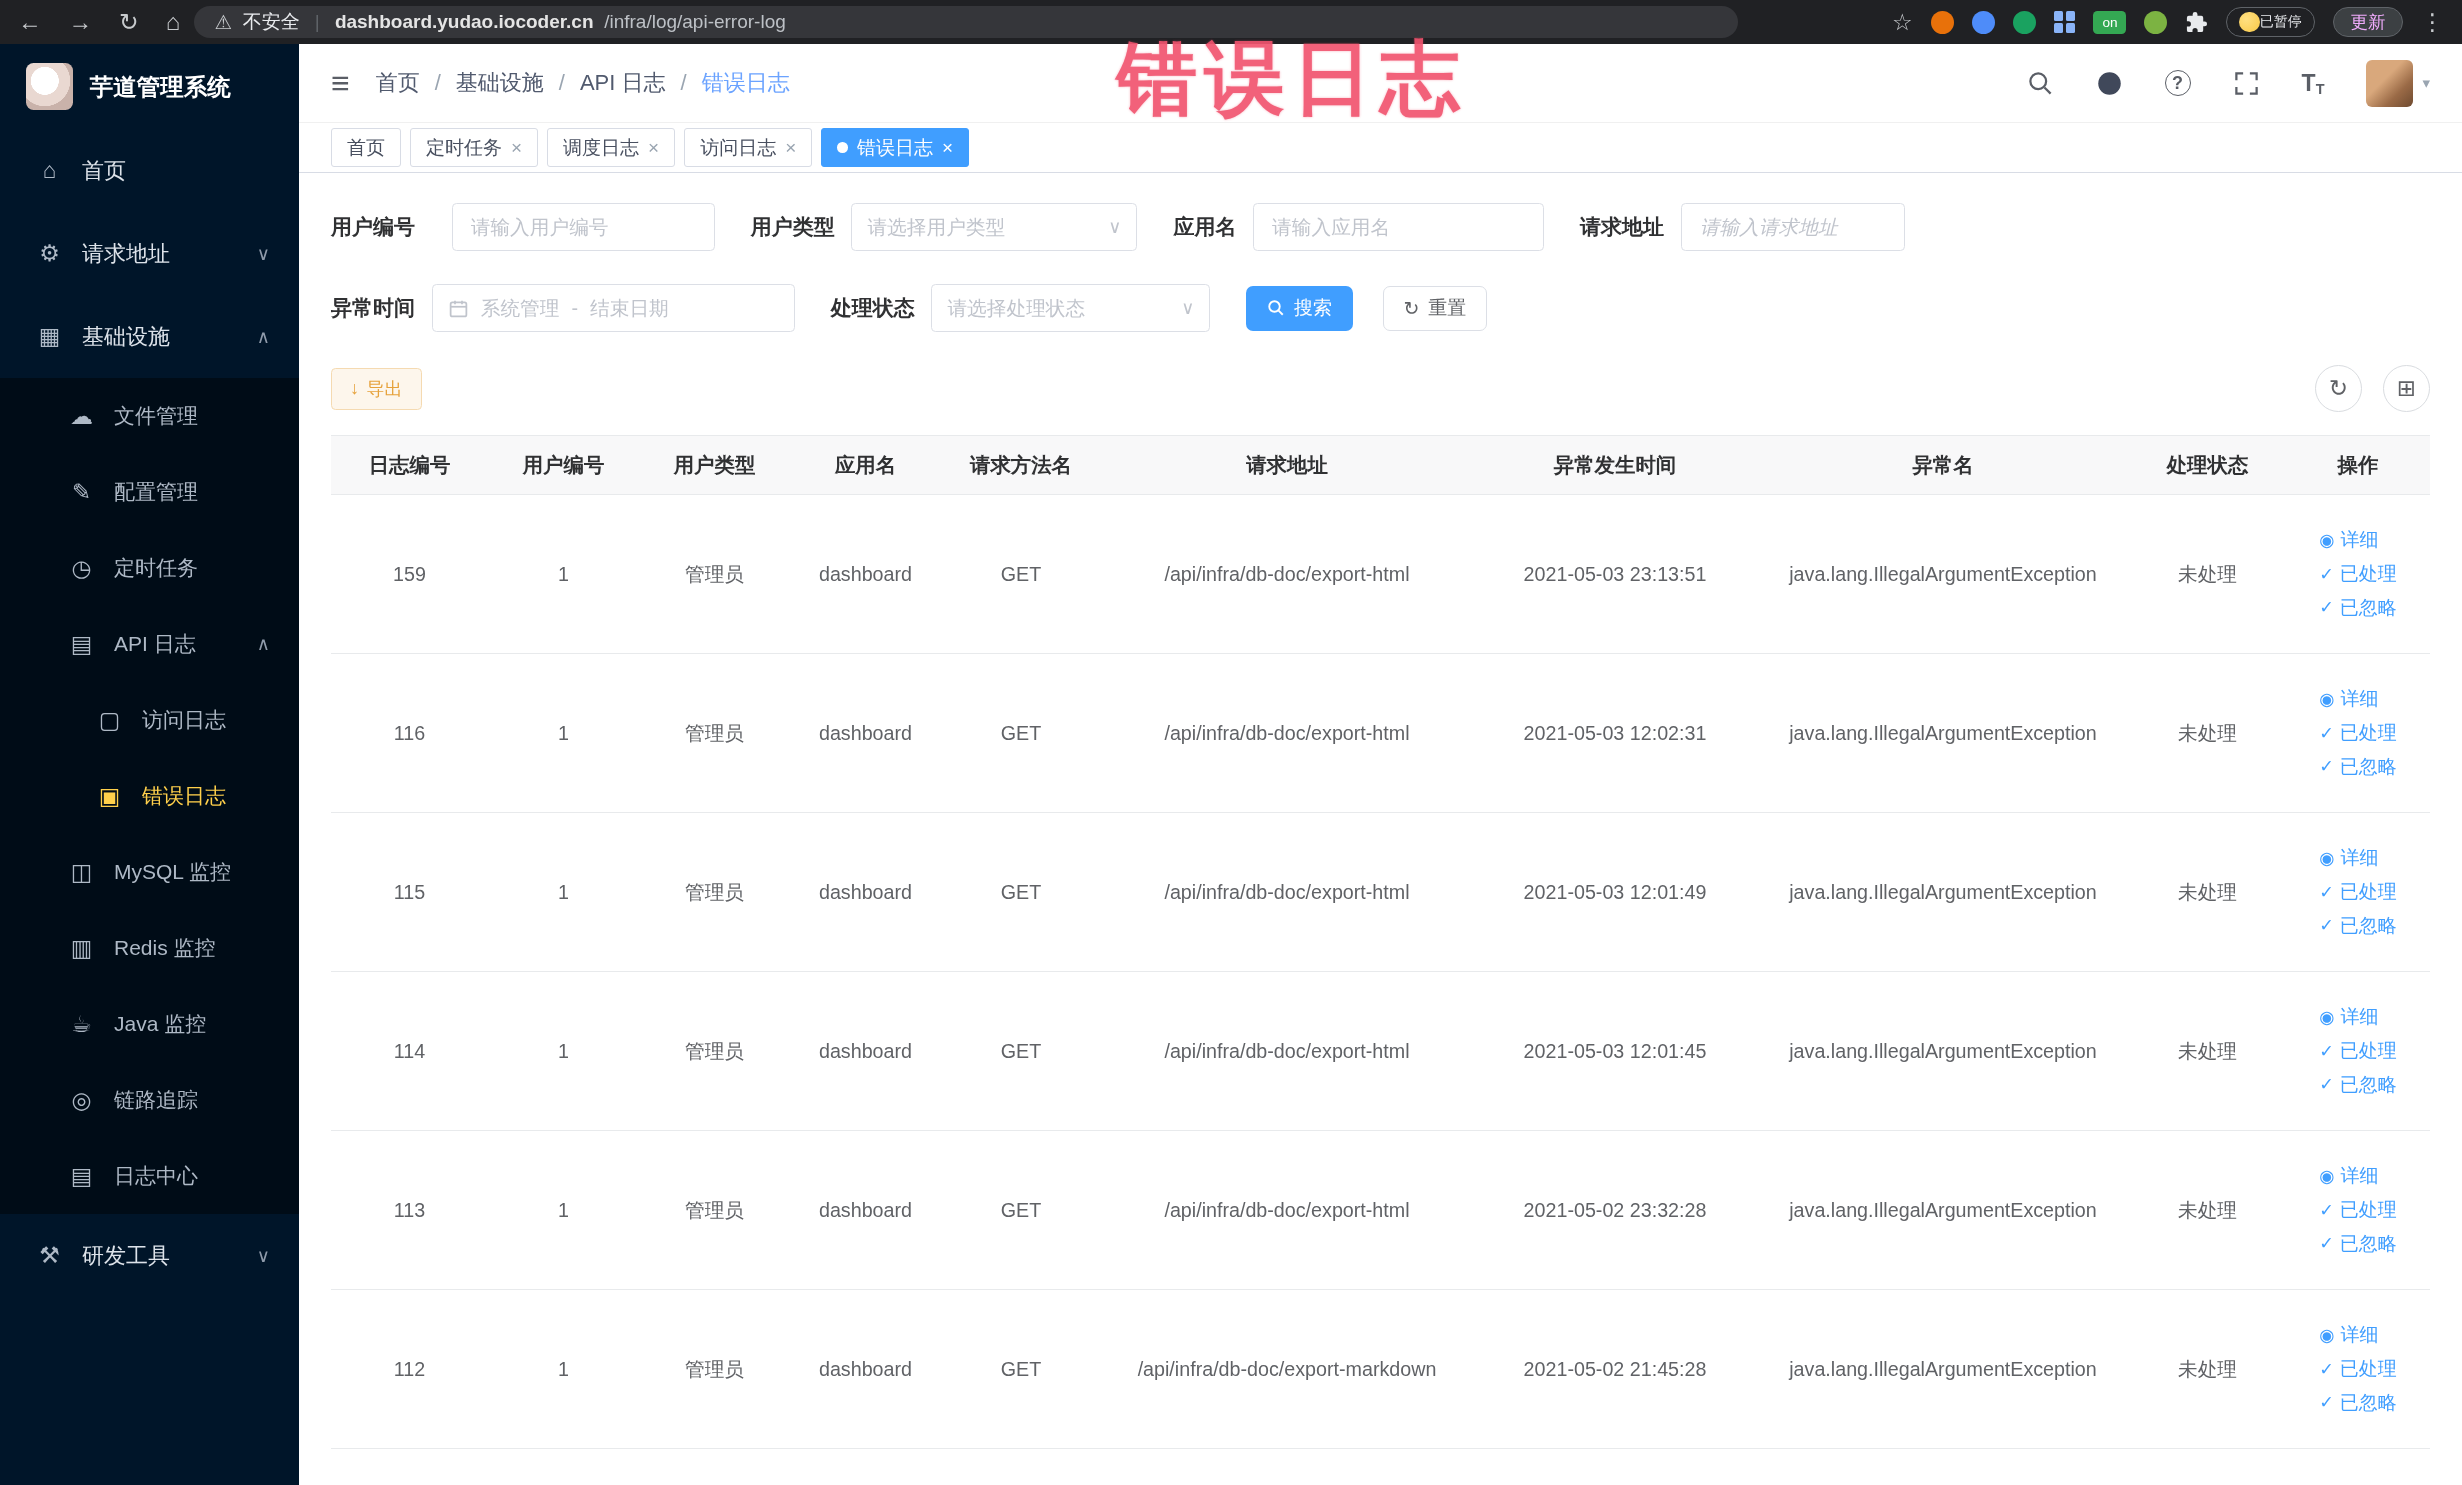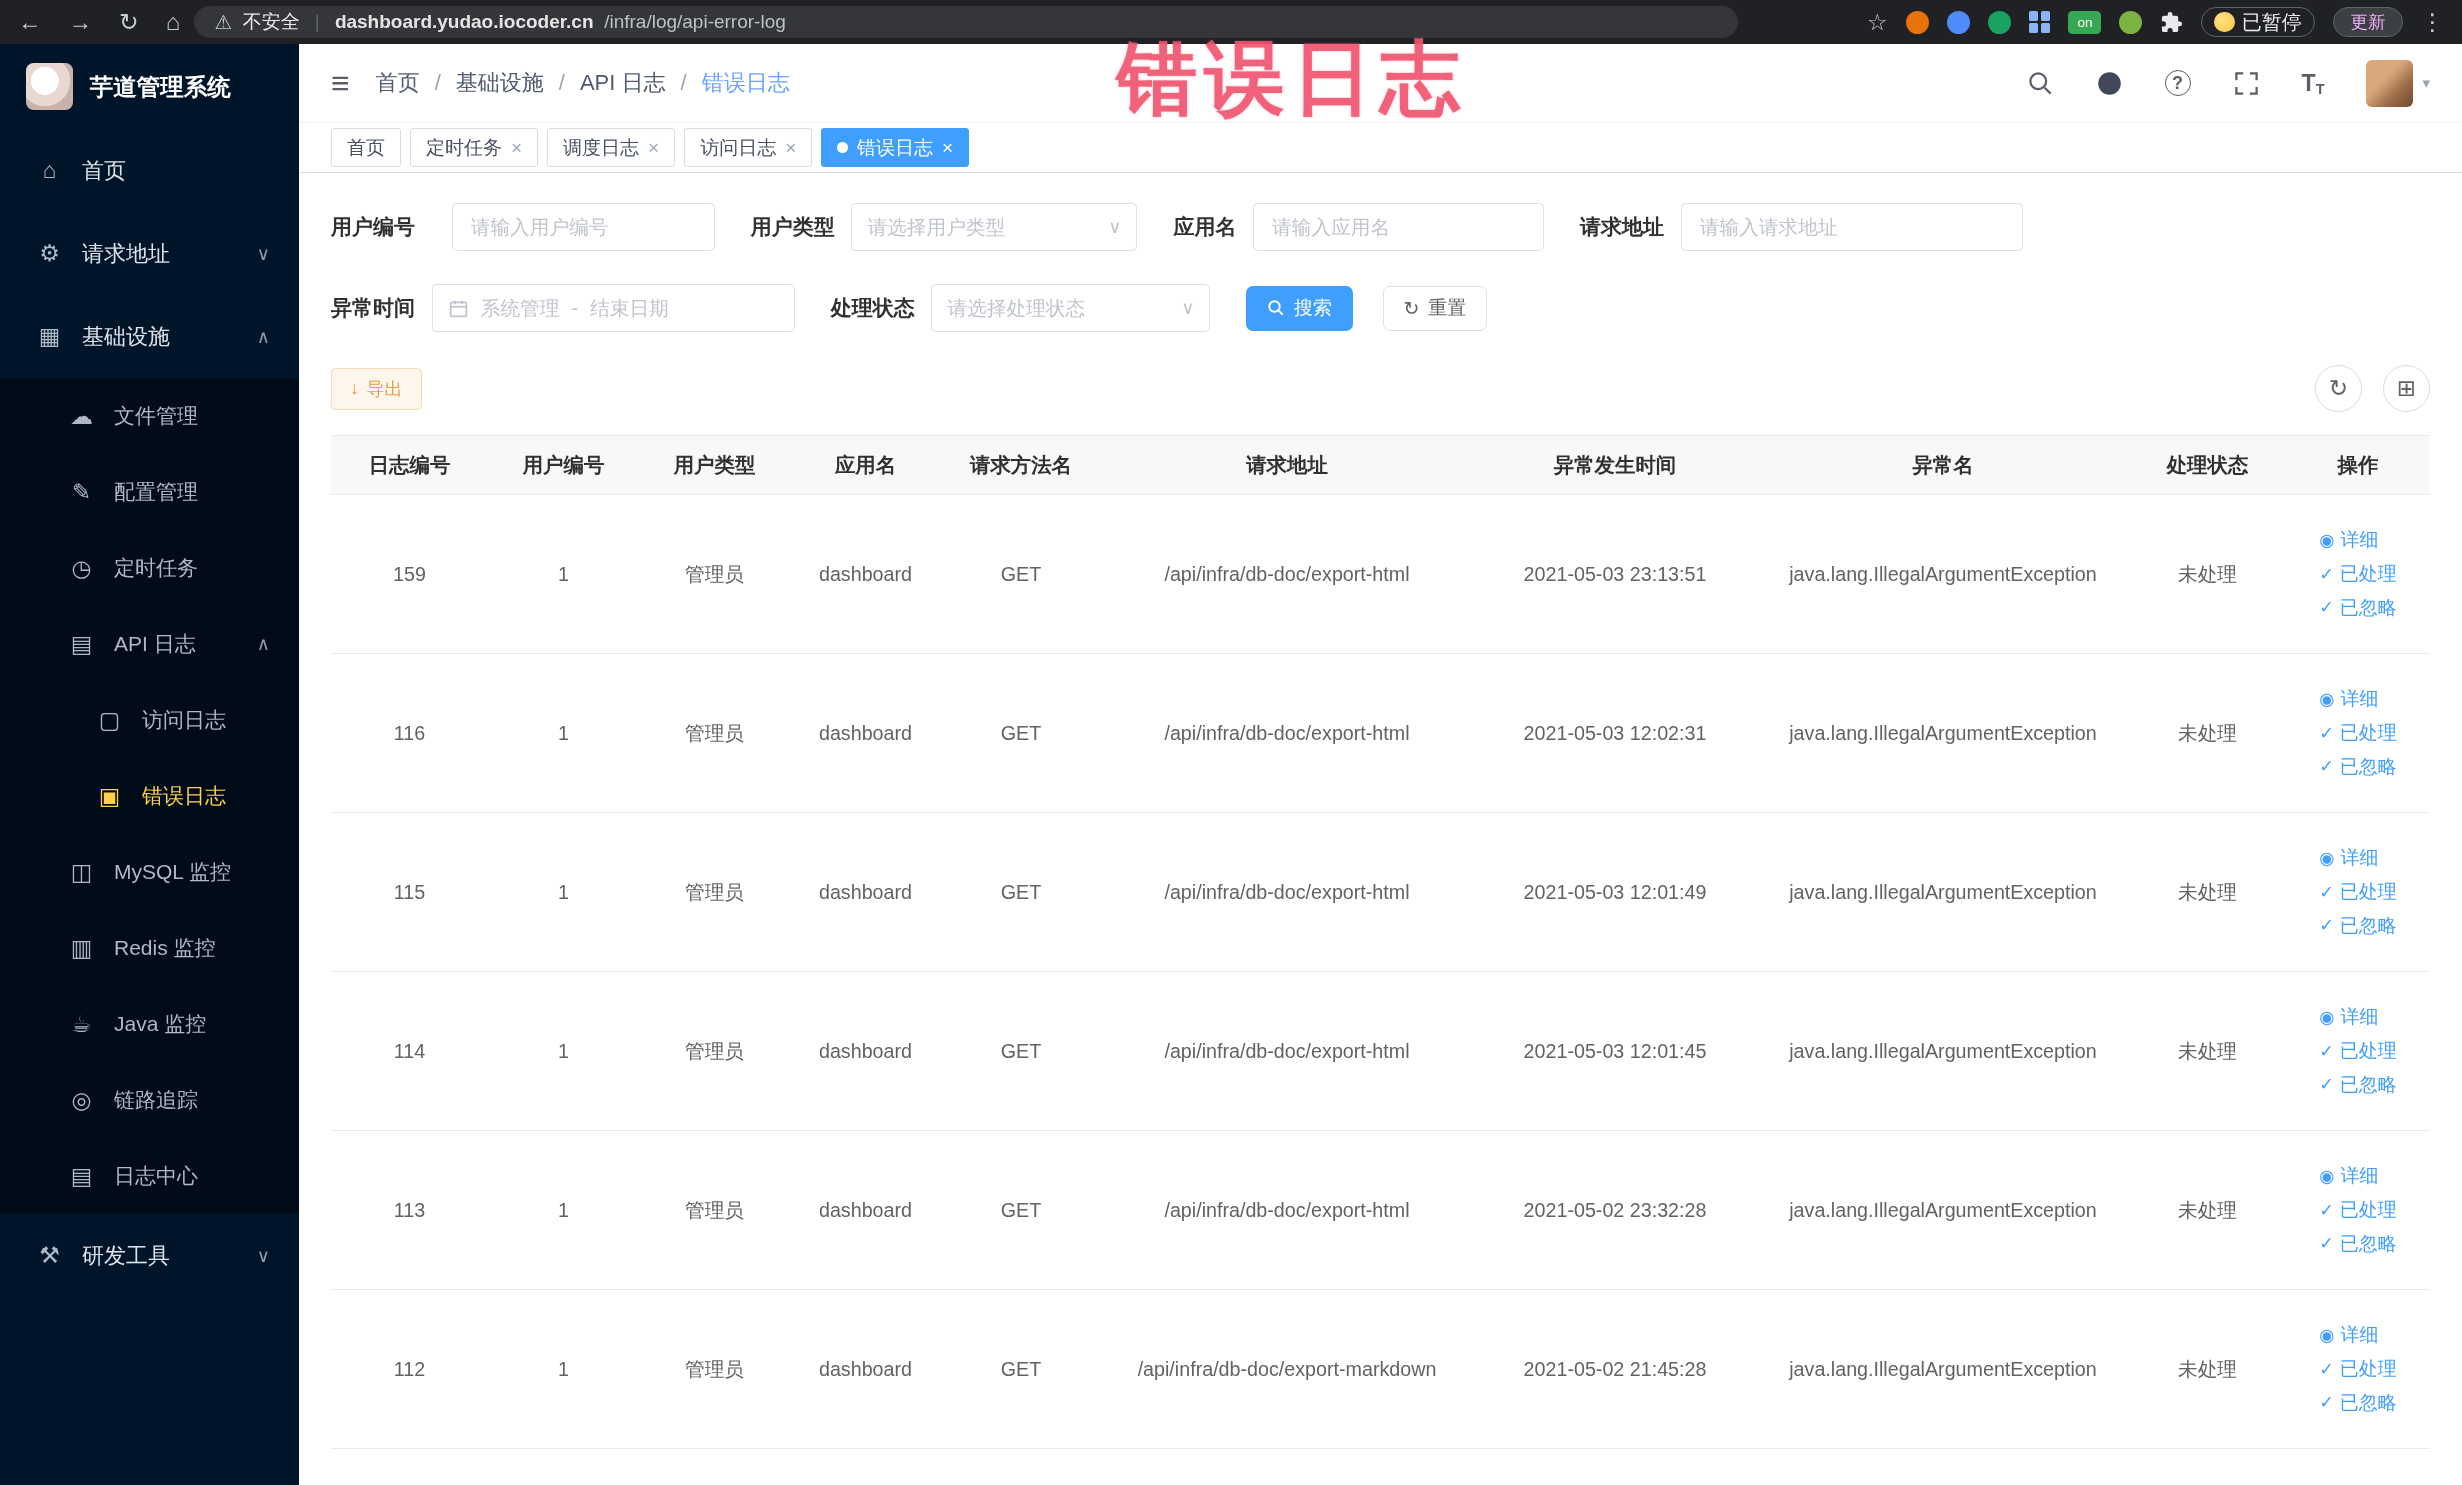--- a/index.html
+++ b/index.html
@@ -20,21 +20,21 @@
   .url-pill .path { color:#bdc1c6; }
   .chrome-right { margin-left:auto; display:flex; align-items:center; gap:18px; }
   .star { font-size:23px; color:#c7cacd; }
   .ext-dot { width:23px; height:23px; border-radius:50%; }
   .ext-grid { display:grid; grid-template-columns:9.8px 9.8px; grid-template-rows:9.8px 9.8px; gap:2.3px; }
   .ext-grid div { background:#8ab4f8; border-radius:1.5px; }
   .on-badge { min-width:33px; height:23px; border-radius:4.5px; background:#34a853; color:#fff;
               font-size:13.6px; display:flex; align-items:center; justify-content:center; }
   .puzzle svg { width:23px; height:23px; display:block; }
   .paused-pill { height:30px; border:0.8px solid #5f6368; border-radius:15px; display:flex;
-                 align-items:center; gap:7px; padding:0 12px; font-size:20px; color:#e8eaed; }
+                 align-items:center; gap:0; padding:0 12px; font-size:14px; color:#e8eaed; }
   .emoji-dot { width:20.4px; height:20.4px; border-radius:50%; background:radial-gradient(circle at 35% 35%, #ffe082, #f9c846); }
   .update-pill { height:30px; border-radius:15px; background:#3c4043; border:0.8px solid #5f6368;
                  padding:0 16.7px; display:flex; align-items:center; font-size:17.4px; color:#f0abfc; }
   .kebab { font-size:23px; color:#c7cacd; }
 
   
   .app { display:flex; height:1442px; }
 
   
   .sidebar { width:299px; flex-shrink:0; background:#001529; color:#c8d0da;
@@ -93,21 +93,21 @@
   .flabel { font-size:21px; font-weight:700; color:#303133; margin-right:16.7px; white-space:nowrap; }
   .finput { height:48px; border:0.8px solid #dcdfe6; border-radius:4.5px; background:#fff;
             padding:0 18px; font-size:19.7px; color:#606266; outline:none; }
   .finput::placeholder { color:#c0c4cc; }
   .fselect, .fdate { height:48px; border:0.8px solid #dcdfe6; border-radius:4.5px; background:#fff;
             display:flex; align-items:center; padding:0 15px; cursor:pointer; }
   .fselect { justify-content:space-between; }
   .ph { color:#c0c4cc; font-size:19.7px; }
   .sel-arrow { color:#c0c4cc; font-size:18px; margin-left:10.6px; }
   .w-user { width:263px;margin-left:20px; } .w-type { width:286px; } .w-app { width:291px; }
-  .w-req { width:342px; } .w-date { width:363px; } .w-status { width:279px; }
+  .w-req { width:224px;font-style:italic; } .w-date { width:363px; } .w-status { width:279px; }
   .fdate { gap:12px; }
   .cal-icon svg { width:21px; height:21px; display:block; stroke:#c0c4cc; fill:none; stroke-width:2; }
   .date-sep { color:#c0c4cc; font-size:19.7px; }
 
   .btn { height:45px; display:inline-flex; align-items:center; gap:9px; padding:0 19.7px;
          border-radius:7px; font-size:19px; cursor:pointer; border:0.8px solid transparent; white-space:nowrap; }
   .btn-primary { background:#409eff; color:#fff; }
   .btn-primary svg { width:18px; height:18px; stroke:#fff; fill:none; stroke-width:2.5; }
   .btn-default { background:#fff; border-color:#dcdfe6; color:#606266; margin-left:30px; }
   .btn-icon { font-size:19px; }

